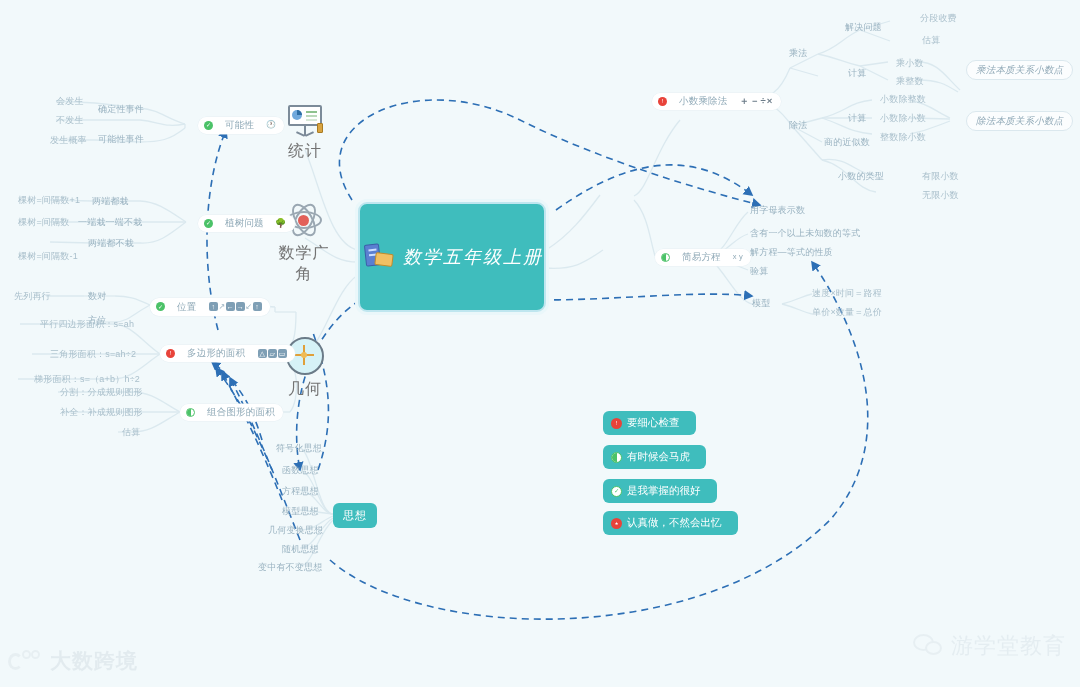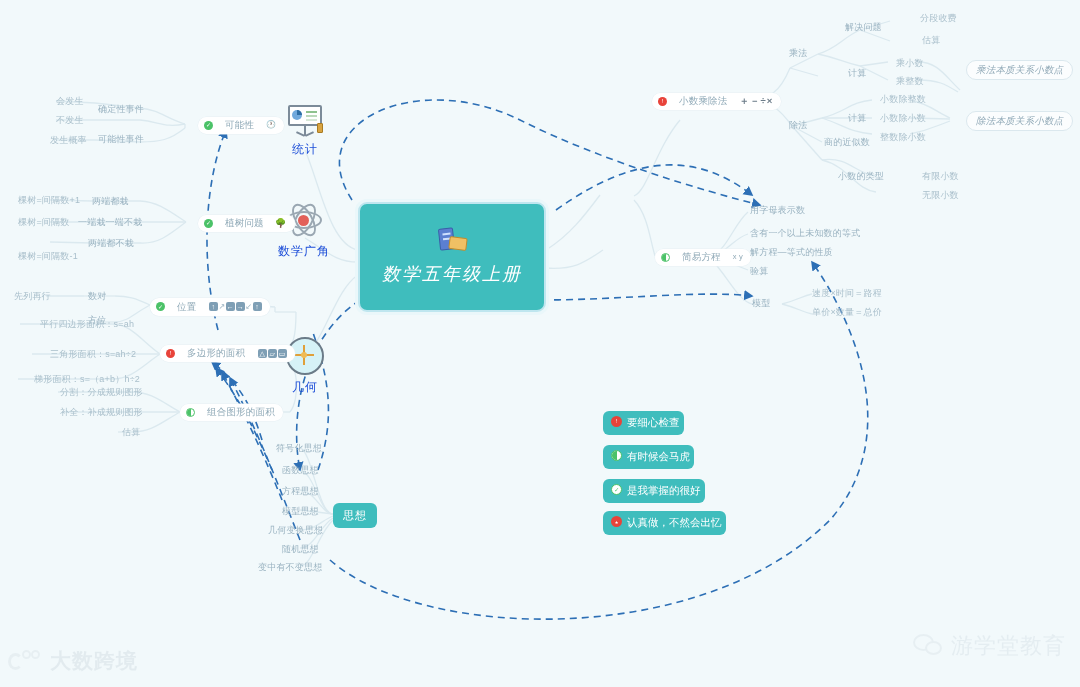--- a/index.html
+++ b/index.html
@@ -56,35 +56,35 @@
     display:inline-block;width:9px;height:9px;border-radius:2px;
     background:#7f9fb5;color:#fff;font-size:7px;line-height:9px;
     text-align:center;vertical-align:middle;margin:0 0.5px;
   }
 
   
   #central {
     position:absolute; left:358px; top:202px; width:188px; height:110px;
     background:#3fbdbd; border:2px solid #bfe6ef; border-radius:9px;
     box-shadow:0 0 0 3px #eaf7fa;
-    display:flex; flex-direction:column; align-items:center; justify-content:center;
+    display:flex; flex-direction:row; align-items:center; justify-content:center;
     gap:8px;
   }
   #central .title {
     color:#ffffff; font-size:18px; font-style:italic; letter-spacing:2px;
     font-family:"Liberation Serif", serif;
   }
   .book { position:relative; width:34px; height:26px; }
   .book .b1{position:absolute;left:4px;top:0;width:15px;height:22px;background:#5b7fd1;border:1.5px solid #3a5ea8;border-radius:2px;transform:rotate(-6deg);}
   .book .b1:after{content:"";position:absolute;left:3px;top:4px;width:8px;height:2px;background:#cfe0ff;box-shadow:0 5px 0 #cfe0ff;}
   .book .b2{position:absolute;left:14px;top:9px;width:18px;height:13px;background:#f0c064;border:1.5px solid #c08c2c;border-radius:2px;transform:rotate(7deg);}
 
   
   .branchicon{ position:absolute; text-align:center; width:64px; }
-  .branchicon .cap{ color:#1d4ed8; font-size:12px; margin-top:4px; letter-spacing:1px;}
+  .branchicon .cap{ color:#737373; font-size:16px; margin-top:4px; letter-spacing:1px;}
 
   .ic-stat{width:38px;height:34px;margin:0 auto;position:relative;}
   .ic-stat .screen{position:absolute;left:2px;top:2px;width:34px;height:21px;border:2px solid #7c8b99;border-radius:2px;background:#fff;}
   .ic-stat .pie{position:absolute;left:6px;top:7px;width:10px;height:10px;border-radius:50%;background:#6fa8dc;}
   .ic-stat .pie:after{content:"";position:absolute;left:5px;top:0;width:5px;height:5px;background:#2e6da4;border-top-right-radius:5px;}
   .ic-stat .ln{position:absolute;left:20px;top:8px;width:11px;height:2px;background:#8fc28f;box-shadow:0 4px 0 #bcd9bc,0 8px 0 #d7e8d7;}
   .ic-stat .leg{position:absolute;left:18px;top:23px;width:2px;height:10px;background:#7c8b99;}
   .ic-stat .f1{position:absolute;left:10px;top:30px;width:9px;height:2px;background:#7c8b99;transform:rotate(25deg);}
   .ic-stat .f2{position:absolute;left:19px;top:30px;width:9px;height:2px;background:#7c8b99;transform:rotate(-25deg);}
   .ic-stat .ph{position:absolute;left:31px;top:20px;width:6px;height:10px;background:#d9a441;border:1px solid #a97b22;border-radius:1px;}
@@ -102,21 +102,21 @@
   .ic-comp .ctr{position:absolute;left:15px;top:15px;width:6px;height:6px;border-radius:50%;background:#f0bb55;}
 
   .ic-calc{width:34px;height:38px;margin:0 auto;position:relative;}
   .ic-calc .body{position:absolute;inset:0;border:2px solid #6b7b88;border-radius:4px;background:#fff;}
   .ic-calc .disp{position:absolute;left:4px;top:4px;right:4px;height:8px;background:#e8dfa8;border:1px solid #9a925f;}
   .ic-calc .k{position:absolute;width:6px;height:5px;background:#7b8794;border-radius:1px;}
 
   
   .tag{
     position:absolute; background:#3fbdbd; border-radius:6px;
-    padding:5px 4px 5px 8px; display:flex; gap:5px;
+    padding:5px 16px 5px 8px; display:flex; align-items:center; gap:5px;
     color:#ffffff; font-size:10.5px;font-family:Liberation Mono, monospace;
   }
   .tag .badge{width:11px;height:11px;}
 
   
   #thought{
     position:absolute; left:333px; top:503px;
     background:#3fbdbd; border-radius:6px; padding:5px 10px;
     color:#fff; font-size:11px; letter-spacing:1px;
   }

